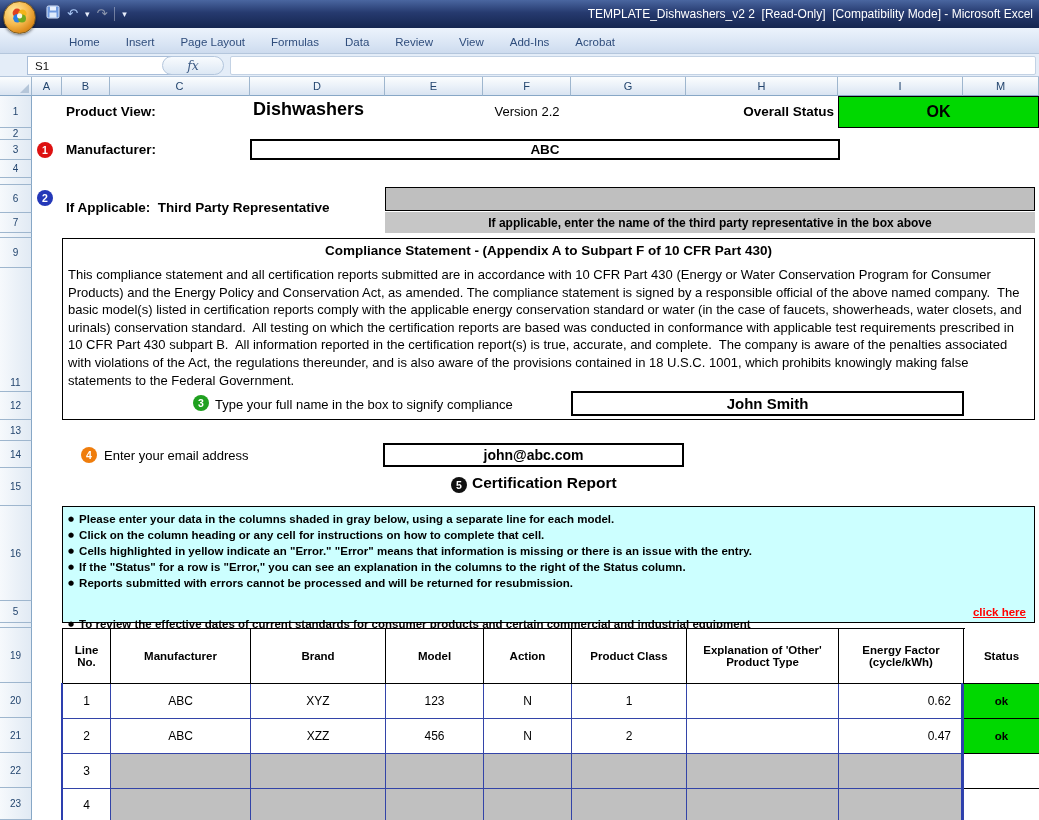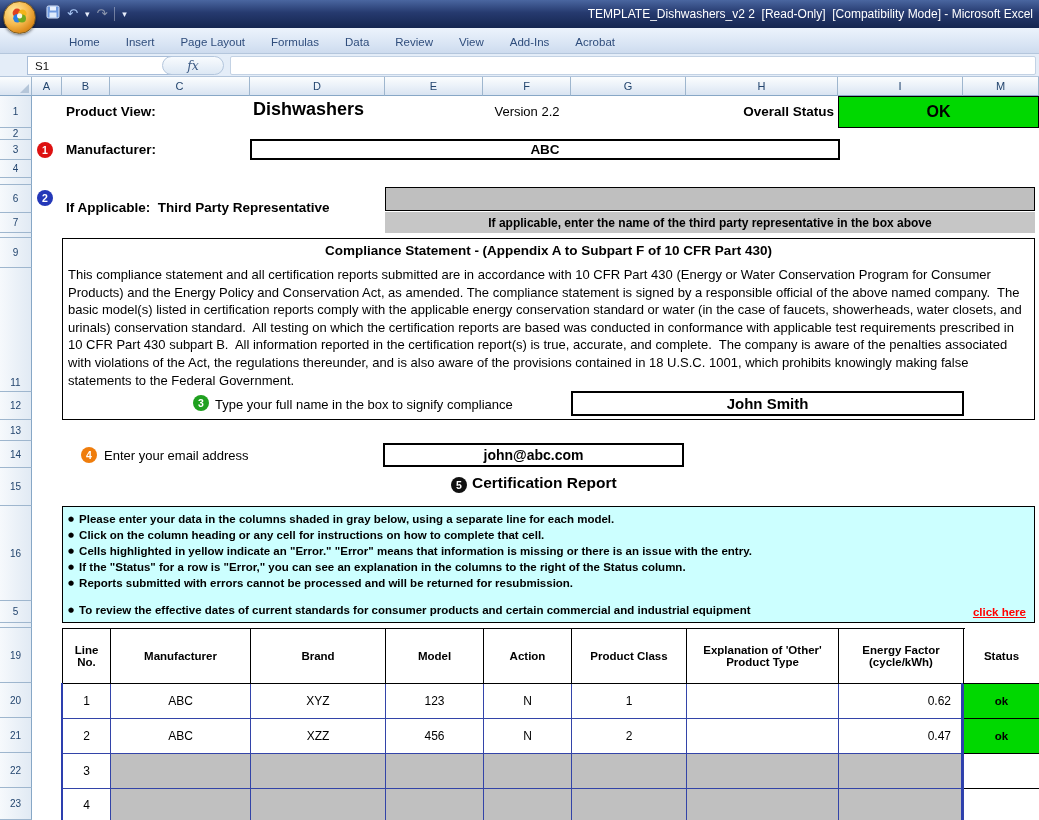--- a/index.html
+++ b/index.html
@@ -83,21 +83,21 @@
     display:flex;align-items:center;justify-content:center;font-size:15px;font-weight:bold}
 
   .o-email-label{left:72px;top:352px;font-size:13px}
   .o-email-box{left:351px;top:347px;width:301px;height:24px;border:2px solid #000;background:#fff;
     display:flex;align-items:center;justify-content:center;font-size:14px;font-weight:bold}
   .o-report-title{left:440px;top:378px;font-size:15.5px;font-weight:bold}
 
   .o-instr{left:30px;top:410px;width:973px;height:117px;background:#ccffff;border:1px solid #000;
     padding:4px 5px;white-space:normal}
   .instr-line{font-size:11.5px;font-weight:bold;line-height:16px;white-space:nowrap;overflow:hidden}
-  .instr-line.last{margin-top:11px}
+  .instr-line.last{margin-top:25px}
   .bullet{font-size:7px;vertical-align:2px;margin-right:5px;font-family:"DejaVu Sans",sans-serif}
   .click-here{position:absolute;right:8px;bottom:4px;color:#ff0000;font-size:11.5px;font-weight:bold;text-decoration:underline;cursor:pointer}
 
   .dtable{position:absolute;left:30px;top:532px;width:903px;height:192px;display:grid;
     grid-template-columns:48px 140px 135px 98px 88px 115px 152px 125px 76px;
     grid-template-rows:55px 35px 35px 35px 32px;
     border-top:1px solid #000;border-left:1px solid #000;background:#fff}
   .th{border-right:1px solid #000;border-bottom:1px solid #000;background:#fff;font-weight:bold;font-size:11.5px;
     display:flex;align-items:center;justify-content:center;text-align:center;padding:2px;white-space:normal}
   .td{border-right:1px solid #3344a8;border-bottom:1px solid #3344a8;font-size:12px;background:#fff;

